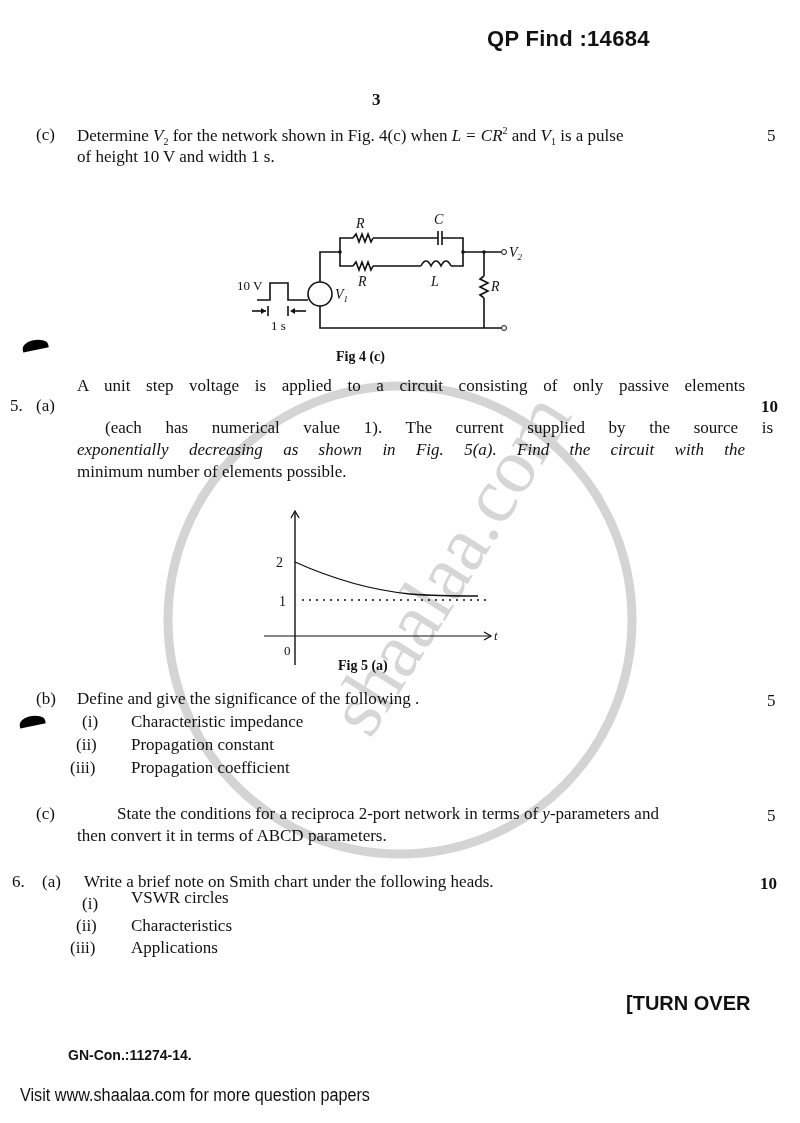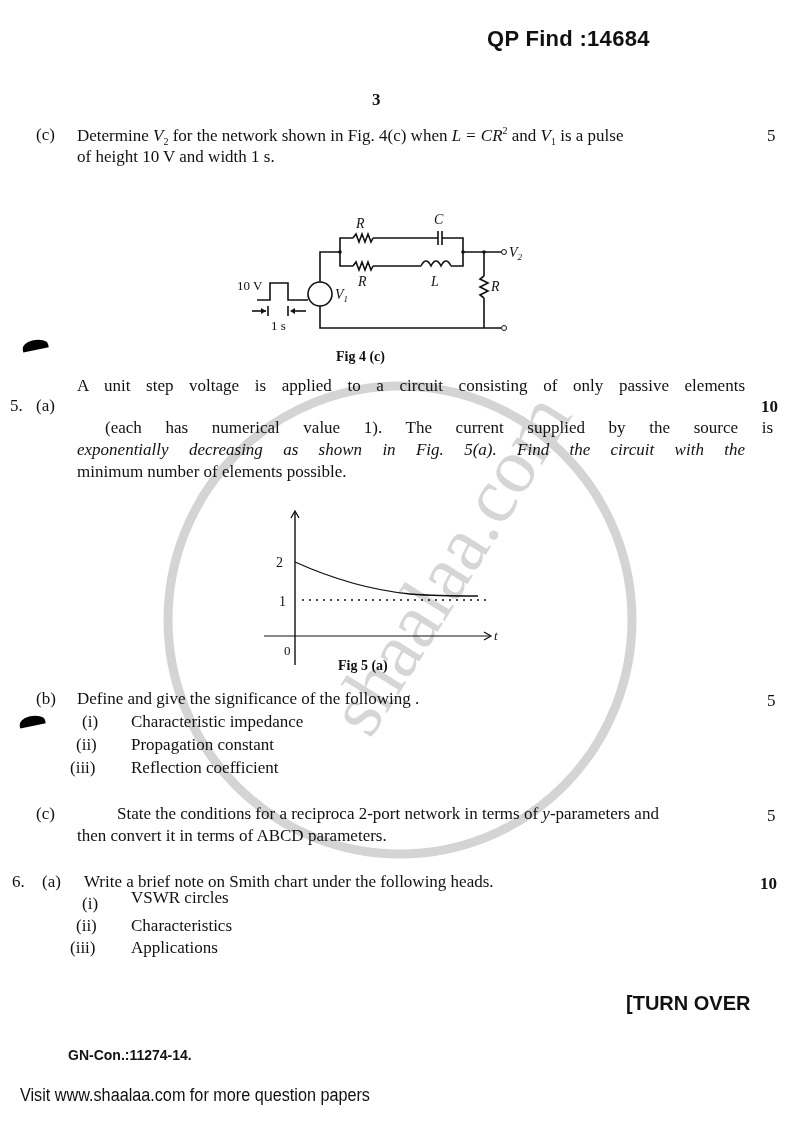--- a/index.html
+++ b/index.html
@@ -119,21 +119,21 @@
 
 <div class="abs line" style="left:36px;top:689px;">(b)</div>
 <div class="abs line" style="left:77px;top:689px;">Define and give the significance of the following .</div>
 <div class="abs marks" style="left:767px;top:691px;">5</div>
 <div class="abs mark-blob" style="left:19px;top:716px;"></div>
 <div class="abs line" style="left:82px;top:712px;">(i)</div>
 <div class="abs line" style="left:131px;top:712px;">Characteristic impedance</div>
 <div class="abs line" style="left:76px;top:735px;">(ii)</div>
 <div class="abs line" style="left:131px;top:735px;">Propagation constant</div>
 <div class="abs line" style="left:70px;top:758px;">(iii)</div>
-<div class="abs line" style="left:131px;top:758px;">Reflection coefficient</div>
+<div class="abs line" style="left:131px;top:758px;">Propagation coefficient</div>
 
 <div class="abs line" style="left:36px;top:804px;">(c)</div>
 <div class="abs line" style="left:77px;top:804px;margin-left:40px;">
   <span>State the conditions for a reciproca 2-port network in terms of </span><i class="v">y</i><span>-parameters and</span>
 </div>
 <div class="abs marks" style="left:767px;top:806px;">5</div>
 <div class="abs line" style="left:77px;top:826px;">then convert it in terms of ABCD parameters.</div>
 
 <div class="abs line" style="left:12px;top:872px;">6.</div>
 <div class="abs line" style="left:42px;top:872px;">(a)</div>

